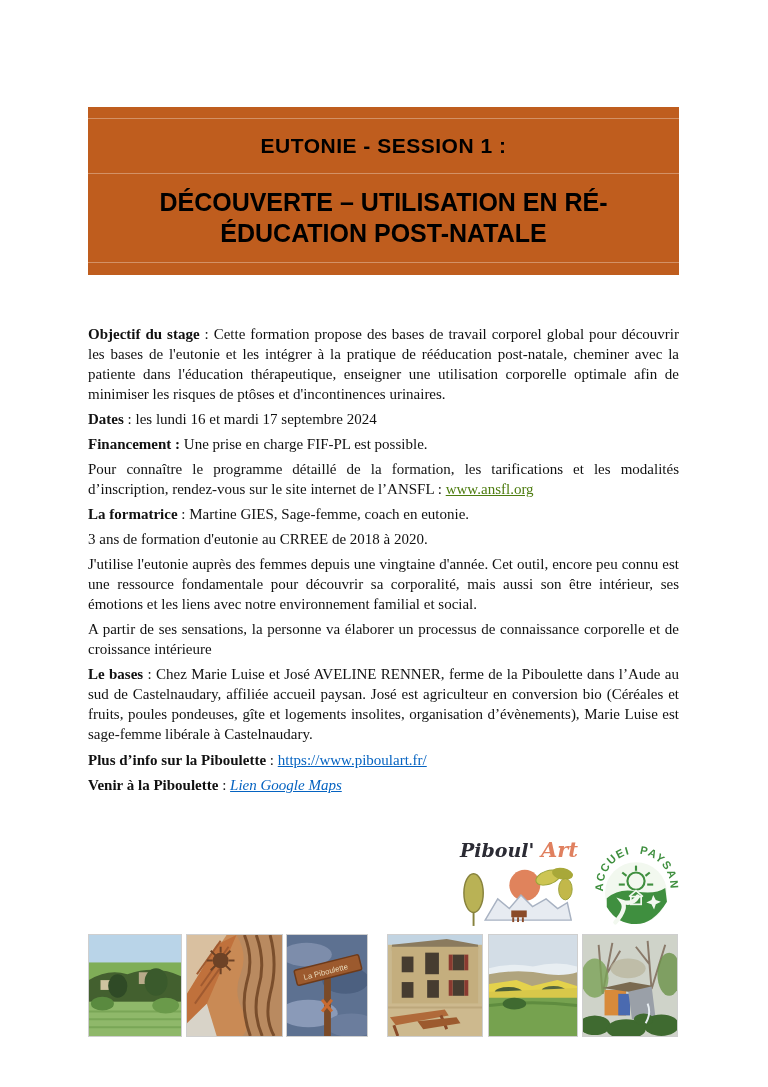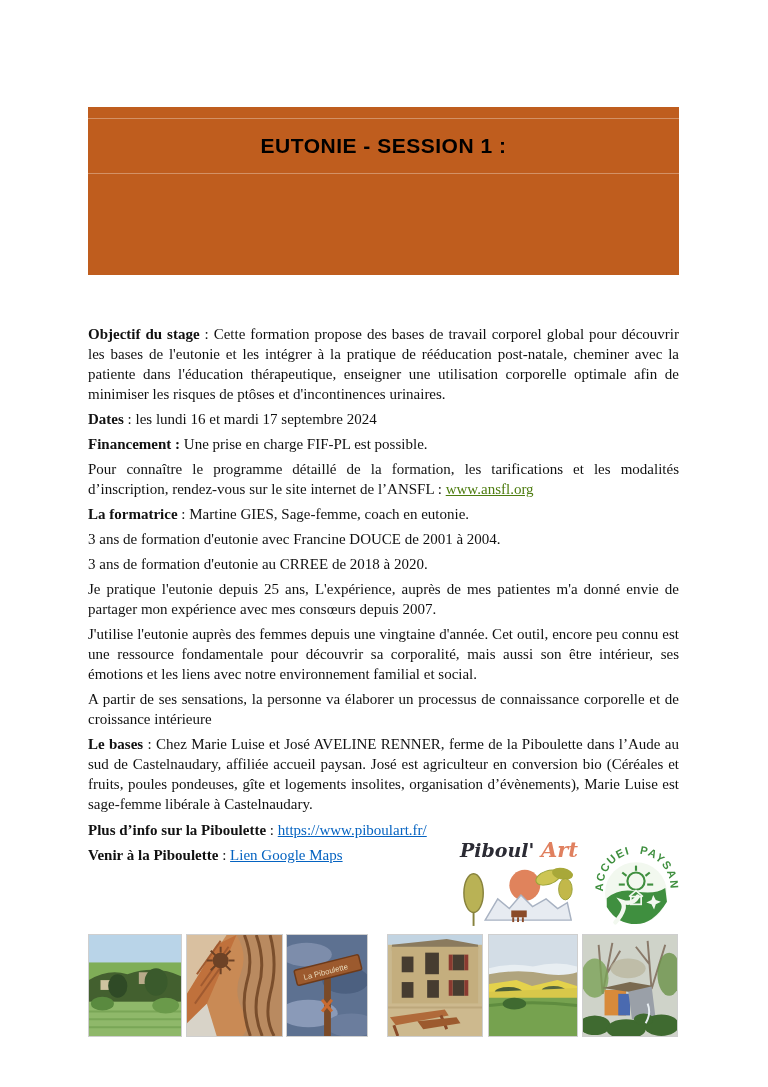--- a/index.html
+++ b/index.html
@@ -49,50 +49,49 @@
   .ph6{left:494px;width:96px;}
 </style>
 </head>
 <body>
 
 <div class="page">
 
   <div class="banner" style="background: rgb(191, 93, 30);">
     <div class="strip"></div>
     <div class="t1">EUTONIE - SESSION 1 :</div>
+    <div class="t2">DÉCOUVERTE – UTILISATION EN RÉ-ÉDUCATION POST-NATALE</div>
     <div class="strip bottom"></div>
   </div>
 
   <div class="content">
     <p><b>Objectif du stage</b><span> :  </span><span>Cette formation propose des bases de travail corporel global pour découvrir les bases de l'eutonie et les intégrer à la pratique de rééducation post-natale, cheminer avec la patiente dans l'éducation thérapeutique, enseigner une utilisation corporelle optimale afin de minimiser les risques de ptôses et d'incontinences urinaires.</span></p>
 
     <p><b>Dates</b><span> : </span><span>les lundi 16 et mardi 17 septembre 2024</span></p>
 
 
     <p><b>Financement :</b><span> </span><span>Une prise en charge FIF-PL est possible.</span></p>
 
     <p><span>Pour connaître le programme détaillé de la formation, les tarifications et les modalités d’inscription, rendez-vous sur le site internet de l’ANSFL : </span><a class="doclink" href="#" style="color: #4d7c0f;">www.ansfl.org</a></p>
 
     <p><b>La formatrice</b><span> : </span><span>Martine GIES, Sage-femme, coach en eutonie.</span></p>
 
-    <p><span>3 ans de formation d'eutonie avec Francine DOUCE de 2001 à 2004.</span></p>
 
     <p><span>3 ans de formation d'eutonie au CRREE de 2018 à 2020.</span></p>
 
-    <p><span>Je pratique l'eutonie depuis 25 ans, L'expérience, auprès de mes patientes m'a donné envie de partager mon expérience avec mes consœurs depuis 2007.</span></p>
 
     <p><span>J'utilise l'eutonie auprès des femmes depuis une vingtaine d'année. Cet outil, encore peu connu est une ressource fondamentale pour découvrir sa corporalité, mais aussi son être intérieur, ses émotions et les liens avec notre environnement familial et social.</span></p>
 
     <p><span>A partir de ses sensations, la personne va élaborer un processus de connaissance corporelle et de croissance intérieure</span></p>
 
     <p><b>Le bases</b><span> : </span><span>Chez Marie Luise et José AVELINE RENNER, ferme de la Piboulette dans l’Aude au sud de Castelnaudary, affiliée accueil paysan. José est agriculteur en conversion bio (Céréales et fruits, poules pondeuses, gîte et logements insolites, organisation d’évènements), Marie Luise est sage-femme libérale à Castelnaudary.</span></p>
 
     <p class="spacer-top"><b>Plus d’info sur la Piboulette</b><span> : </span><a class="doclink" href="#" style="color: rgb(5, 99, 193);">https://www.piboulart.fr/</a></p>
 
-    <p><b>Venir à la Piboulette</b><span> : </span><a class="doclink" href="#" style="color: rgb(5, 99, 193);">Lien Google Maps</a></p>
+    <p><b>Venir à la Piboulette</b><span> : </span><a class="doclink" href="#" style="color: rgb(5, 99, 193); font-style: italic;">Lien Google Maps</a></p>
   </div>
 
   <div class="logo-piboulart" title="Piboul'Art">
     <div class="script">
       <span class="w1">Piboul'</span>
       <span class="w2">Art</span>
     </div>
     <svg width="116" height="70" viewBox="0 0 120 72">
       <ellipse cx="13" cy="34" rx="10" ry="20" fill="#b9b255" stroke="#87823d" stroke-width="1.5"></ellipse>
       <line x1="13" y1="54" x2="13" y2="68" stroke="#87823d" stroke-width="2"></line>

